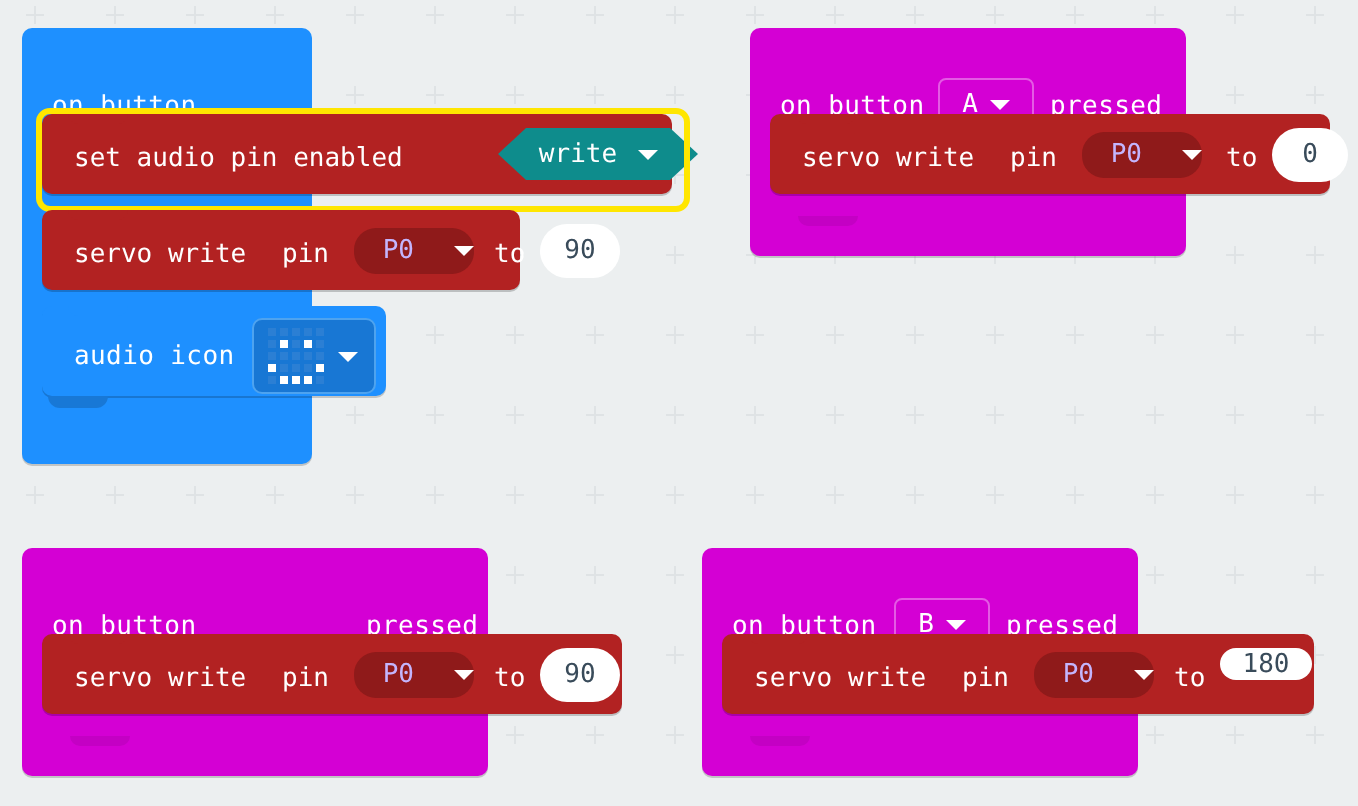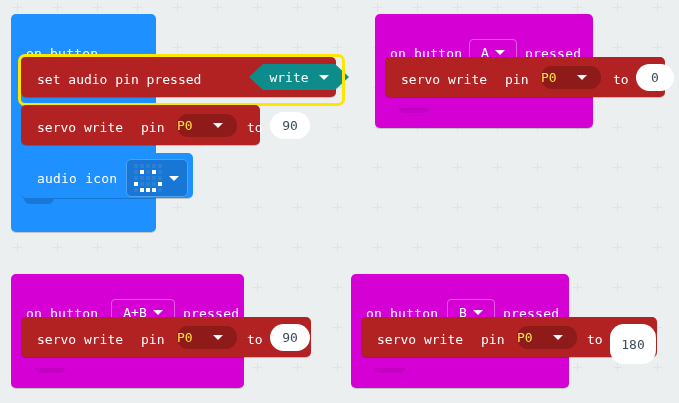--- a/index.html
+++ b/index.html
@@ -73,22 +73,22 @@
   
   .socket-notch{
     position:absolute;width:30px;height:5px;border-radius:0 0 6px 6px;
   }
 
   
   .dd-pill{
     position:absolute;
     background:#8f1a1a;
     border-radius:11px;
-    color:#fde047;font-size:13px;
-    display:flex;align-items:center;justify-content:flex-start;gap:20px;
+    color:#c4b5fd;font-size:13px;
+    display:flex;align-items:center;justify-content:flex-end;gap:20px;
     line-height:1;
   }
   
   .dd-box{
     position:absolute;
     background:transparent;
     border:1px solid #e45ae4;
     border-radius:4px;
     color:#fff;font-size:13px;
     display:flex;align-items:center;justify-content:center;gap:6px;
@@ -321,21 +321,21 @@
   </div>
 
 <div class="block hat start" style="left:11px;top:14px;width:145px;height:218px;">
   <div class="hat-label" style="left:15px;top:33px;">on button</div>
 
   <div class="socket-notch" style="left:24px;top:54px;background:#1878d6;"></div>
 </div>
 
 <div class="block stmt" style="left:21px;top:57px;width:315px;height:40px;">
   <div class="notch-top"></div>
-  <div class="txt" style="left:16px;top:16px;">set audio pin pressed</div>
+  <div class="txt" style="left:16px;top:16px;">set audio pin enabled</div>
   <div class="hex-wrap" style="left:228px;top:7px;width:100px;height:26px;">
     <div class="hexshape"></div>
     <div class="hex-content">
       <span>write</span>
       <span class="caret"></span>
     </div>
   </div>
 </div>
 
 <div class="sel-ring" style="left:18px;top:54px;width:321px;height:46px;"></div>
@@ -406,24 +406,20 @@
   <div class="dd-pill" style="left:156px;top:9px;width:60px;height:23px;">
     <span>P0</span>
     <span class="caret"></span>
   </div>
   <div class="txt" style="left:228px;top:16px;">to</div>
   <div class="num" style="left:251px;top:7px;width:38px;height:27px;">0</div>
 </div>
 
 <div class="block hat evt" style="left:11px;top:274px;width:233px;height:114px;">
   <div class="hat-label" style="left:15px;top:33px;">on button</div>
-  <div class="dd-box" style="left:100px;top:25px;width:62px;height:24px;">
-    <span>A+B</span>
-    <span class="caret"></span>
-  </div>
   <div class="hat-label" style="left:172px;top:33px;">pressed</div>
   <div class="socket-notch" style="left:24px;top:54px;background:#c400c4;"></div>
   <div class="socket-notch" style="left:24px;top:94px;background:#c400c4;"></div>
 </div>
 <div class="block stmt" style="left:21px;top:317px;width:290px;height:40px;">
   <div class="notch-top"></div>
   <div class="txt" style="left:16px;top:16px;">servo write</div>
   <div class="txt" style="left:120px;top:16px;">pin</div>
   <div class="dd-pill" style="left:156px;top:9px;width:60px;height:23px;">
     <span>P0</span>
@@ -445,14 +441,14 @@
 </div>
 <div class="block stmt" style="left:361px;top:317px;width:296px;height:40px;">
   <div class="notch-top"></div>
   <div class="txt" style="left:16px;top:16px;">servo write</div>
   <div class="txt" style="left:120px;top:16px;">pin</div>
   <div class="dd-pill" style="left:156px;top:9px;width:60px;height:23px;">
     <span>P0</span>
     <span class="caret"></span>
   </div>
   <div class="txt" style="left:226px;top:16px;">to</div>
-  <div class="num" style="left:249px;top:7px;width:46px;height:40px;">180</div>
+  <div class="num" style="left:249px;top:7px;width:46px;height:16px;">180</div>
 </div>
 
 </body></html>

